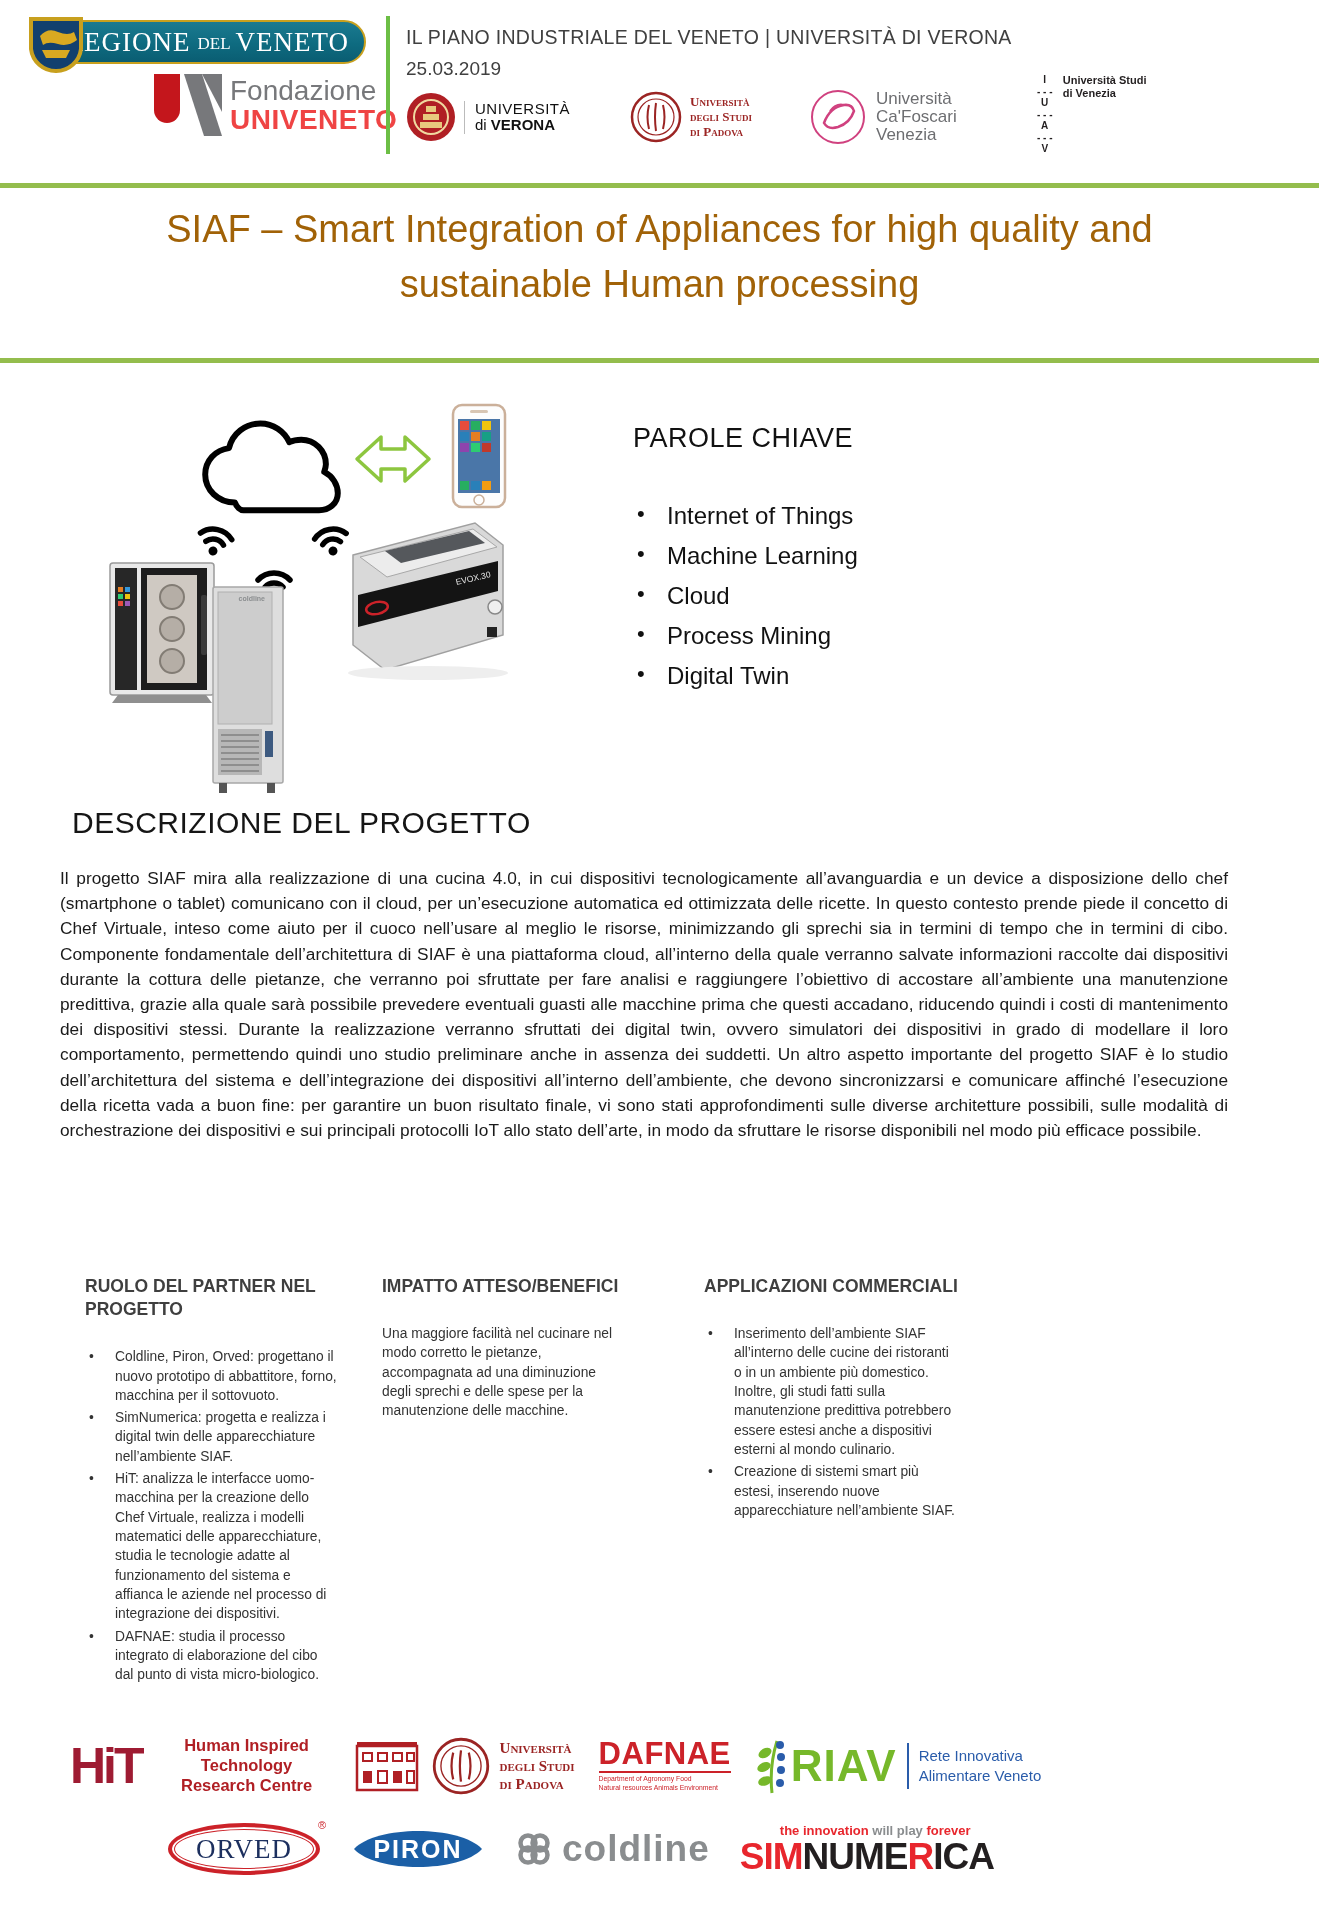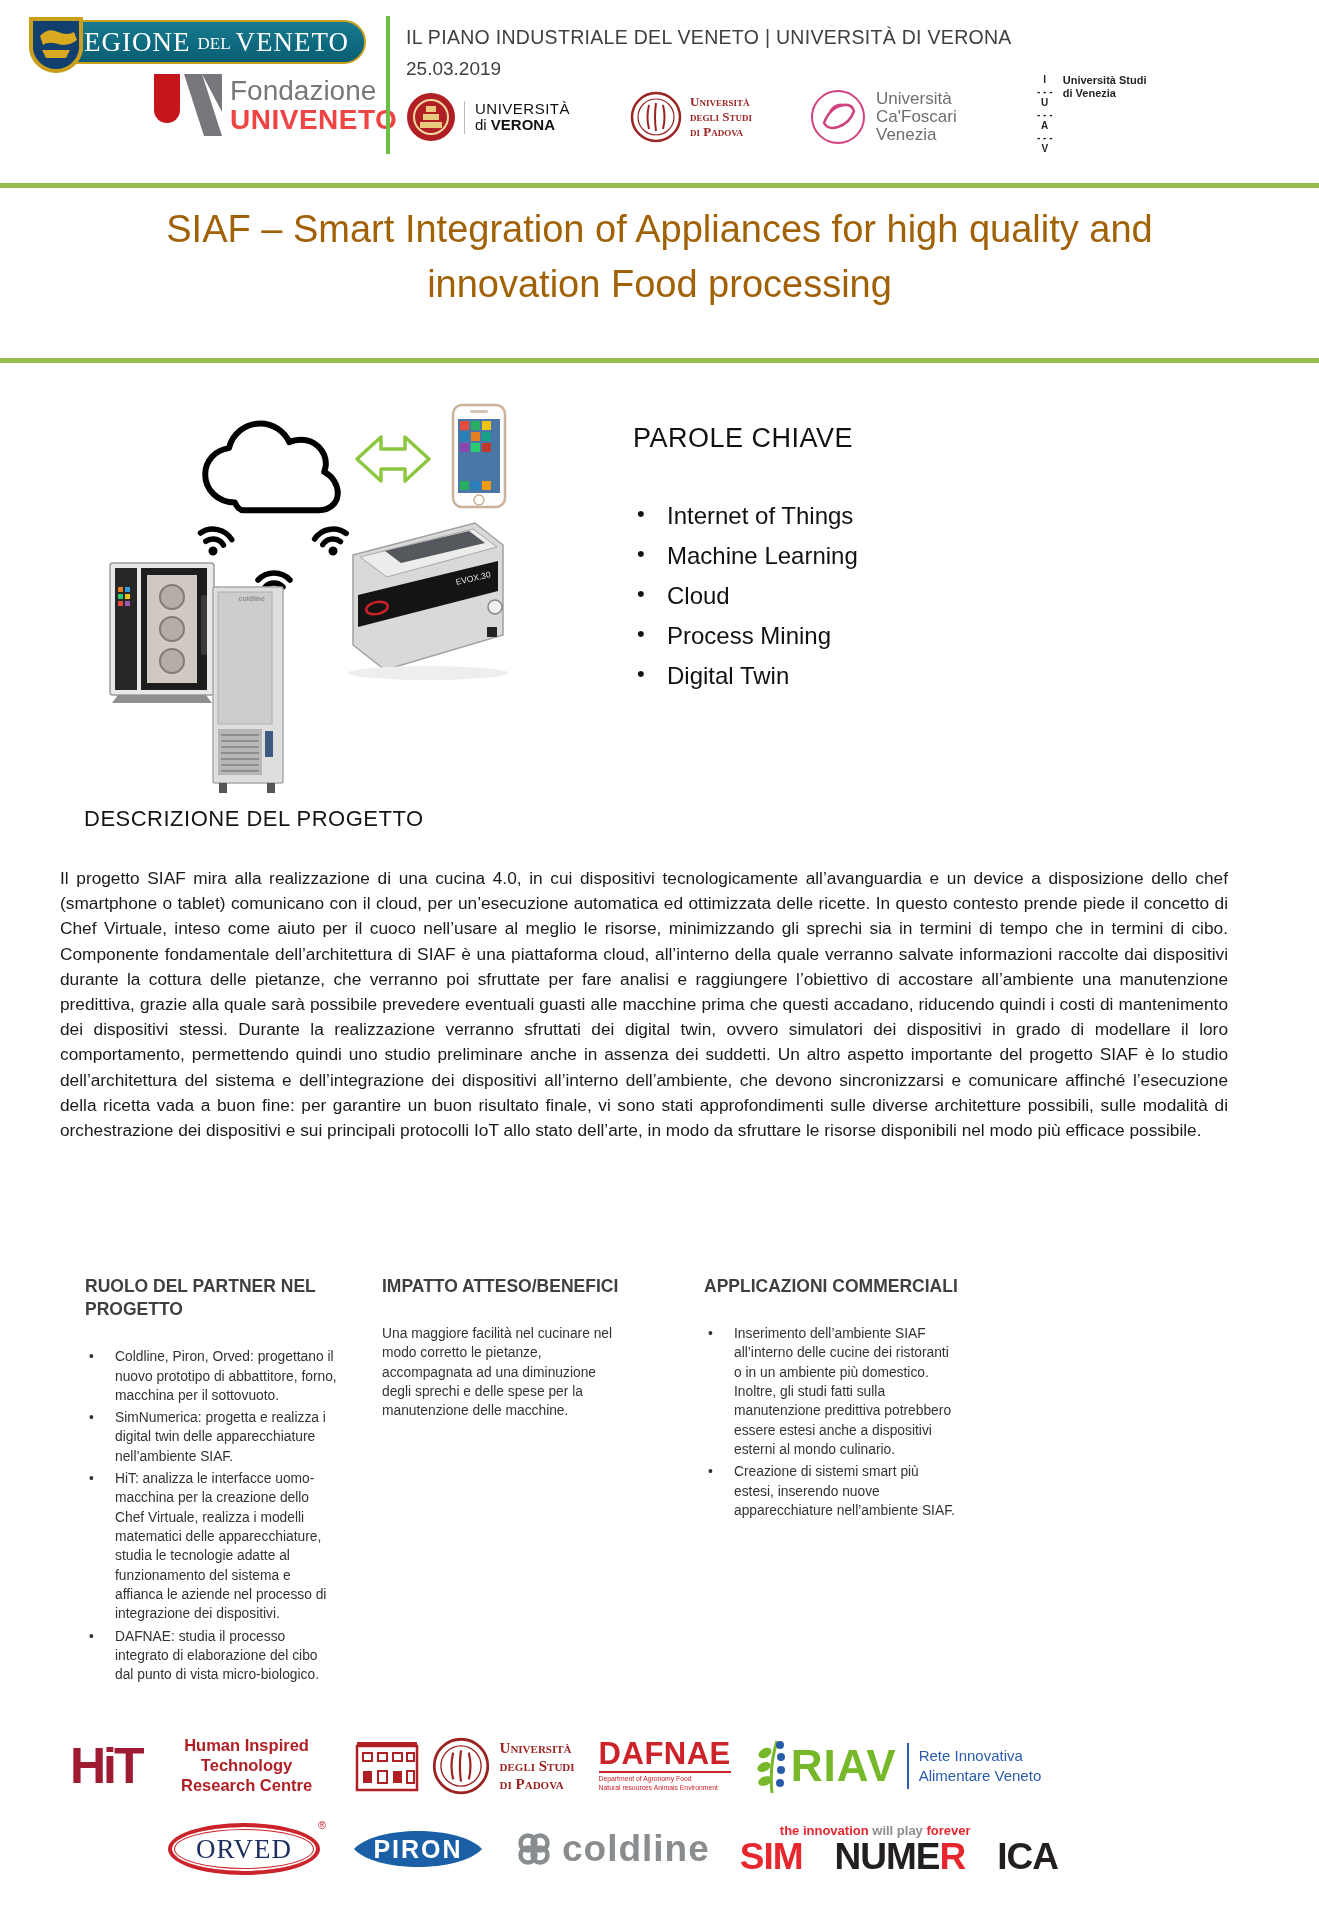--- a/index.html
+++ b/index.html
@@ -39,21 +39,21 @@
     font-size:38px; line-height:1.45; color:#a16207; }
 
   
   .keywords { position:absolute; left:633px; top:423px; }
   .keywords h2 { font-size:27px; font-weight:400; color:#111; letter-spacing:.5px; }
   .keywords ul { list-style:none; margin-top:48px; }
   .keywords li { position:relative; padding-left:34px; font-size:24px; color:#111; margin-bottom:12px; }
   .keywords li::before { content:"•"; position:absolute; left:4px; top:-1px; font-size:22px; }
 
   
-  .descr-heading { position:absolute; left:84px; top:806px; font-size:22px; color:#151515; letter-spacing:.5px; }
+  .descr-heading { position:absolute; left:72px; top:806px; font-size:30px; color:#151515; letter-spacing:.5px; }
   .descr-body { position:absolute; left:60px; top:866px; width:1168px; font-size:17.3px; line-height:25.2px; text-align:justify; color:#1a1a1a; }
 
   
   .cols { position:absolute; left:85px; top:1275px; display:flex; }
   .col h3 { font-size:17.5px; font-weight:bold; color:#3f3f3f; line-height:1.32; margin-bottom:26px; }
   .col { color:#333; }
   .col-1 { width:252px; }
   .col-2 { width:238px; margin-left:45px; }
   .col-3 { width:254px; margin-left:84px; }
   .col ul { list-style:none; }
@@ -84,21 +84,21 @@
   .piron { margin-left:32px; position:relative; width:132px; height:54px; }
   .piron svg { position:absolute; inset:0; }
   .coldline { margin-left:30px; display:flex; align-items:center; }
   .coldline .cn { margin-left:8px; font-size:37px; font-weight:800; color:#8a8d8f; letter-spacing:1px; }
   .simnumerica { margin-left:30px; line-height:1; }
   .sim-tag { font-size:13px; font-weight:bold; margin-left:40px; }
   .sim-tag .ta, .sim-tag .tc { color:#e8262d; }
   .sim-tag .tb { color:#8a8d8f; }
   .sim-name { font-size:37px; font-weight:800; letter-spacing:-1px; margin-top:1px; }
   .sim-name .sred { color:#e8262d; }
-  .sim-name .sblk { color:#231f20;margin-left:32px; }
+  .sim-name .sblk { color:#231f20; }
 </style>
 </head>
 <body>
 
 <div class="page">
 
   <div class="regione-banner">
     <span class="rg1">REGIONE</span>
     <span class="rg2">DEL</span>
     <span class="rg1">VENETO</span>
@@ -181,21 +181,21 @@
         <div>Università Studi</div>
         <div>di Venezia</div>
       </div>
     </div>
   </div>
 
   <div class="rule" style="top:183px;"></div>
 
   <div class="main-title">
     <div>SIAF – Smart Integration of Appliances for high quality and</div>
-    <div>innovation Food processing</div>
+    <div>sustainable Human processing</div>
   </div>
 
   <div class="rule" style="top:358px;"></div>
 
   <svg style="position:absolute; left:55px; top:395px;" width="470" height="410" viewBox="0 0 470 410">
 
     <g transform="translate(140,20) scale(0.85)">
       <path d="M47,103 C27,103 12,88 12,70 C12,54 24,41 40,39 C44,22 59,10 77,10 C92,10 105,19 111,32 C115,30 120,29 125,29 C141,29 154,42 154,58 C154,61 153,64 152,67 C162,72 168,82 168,92 C168,104 158,112 146,112 L57,112 C53,112 49,108 47,103 Z" fill="#fff" stroke="#000" stroke-width="7" stroke-linejoin="round"></path>
     </g>
 

